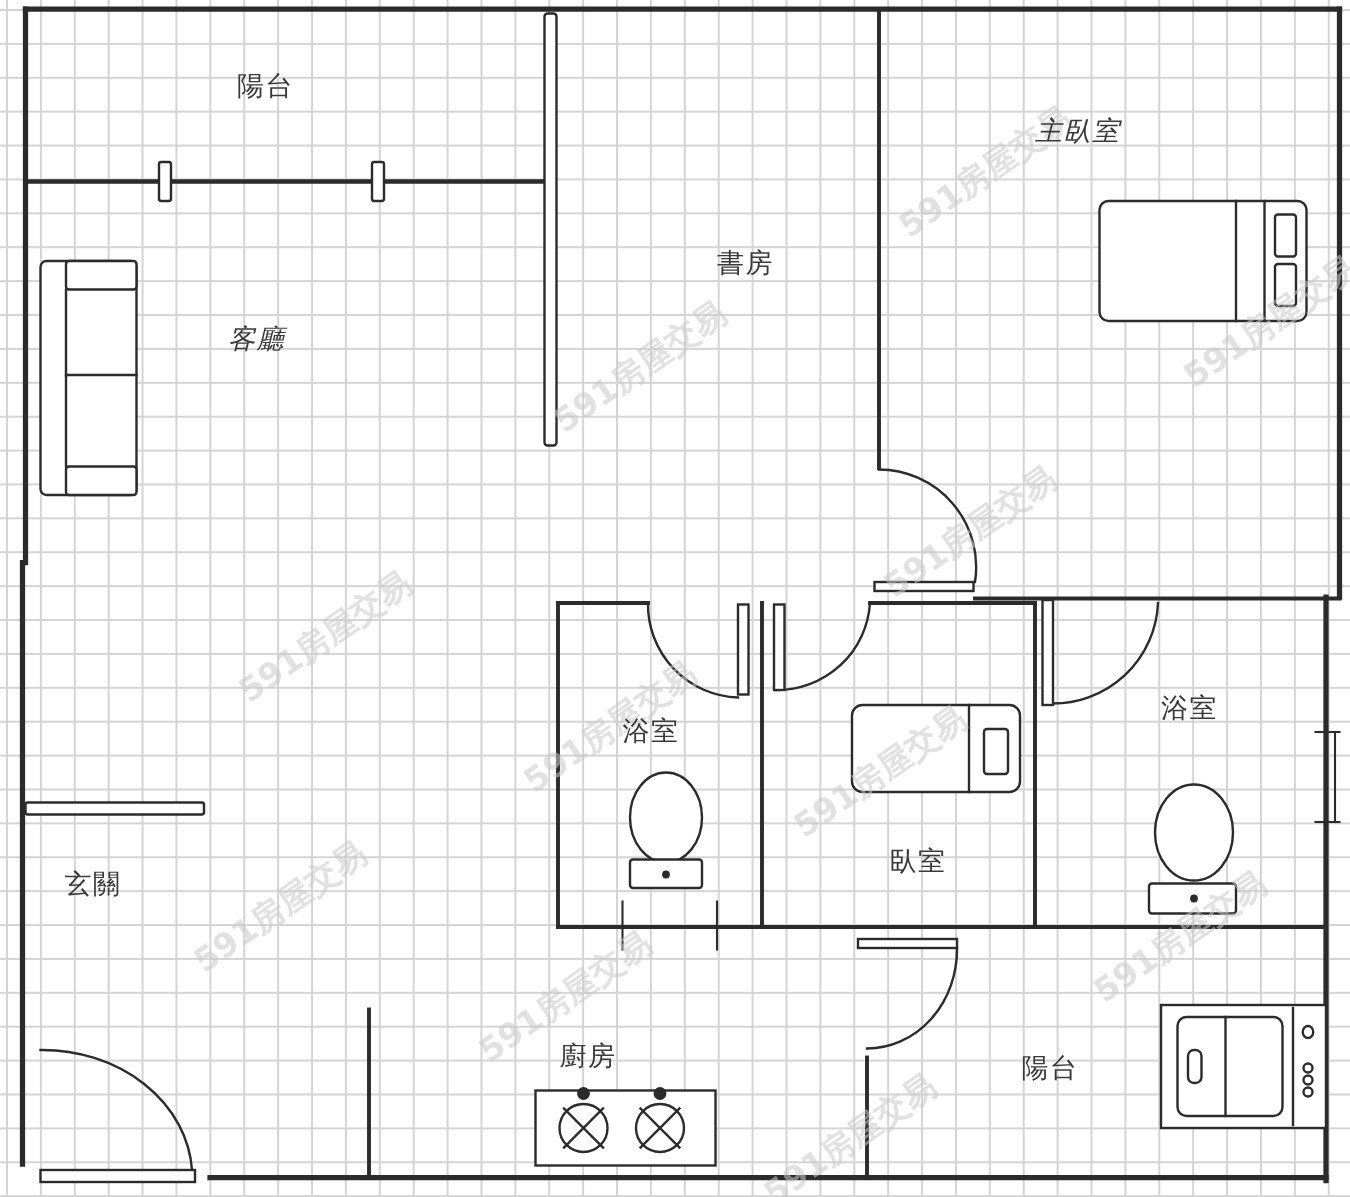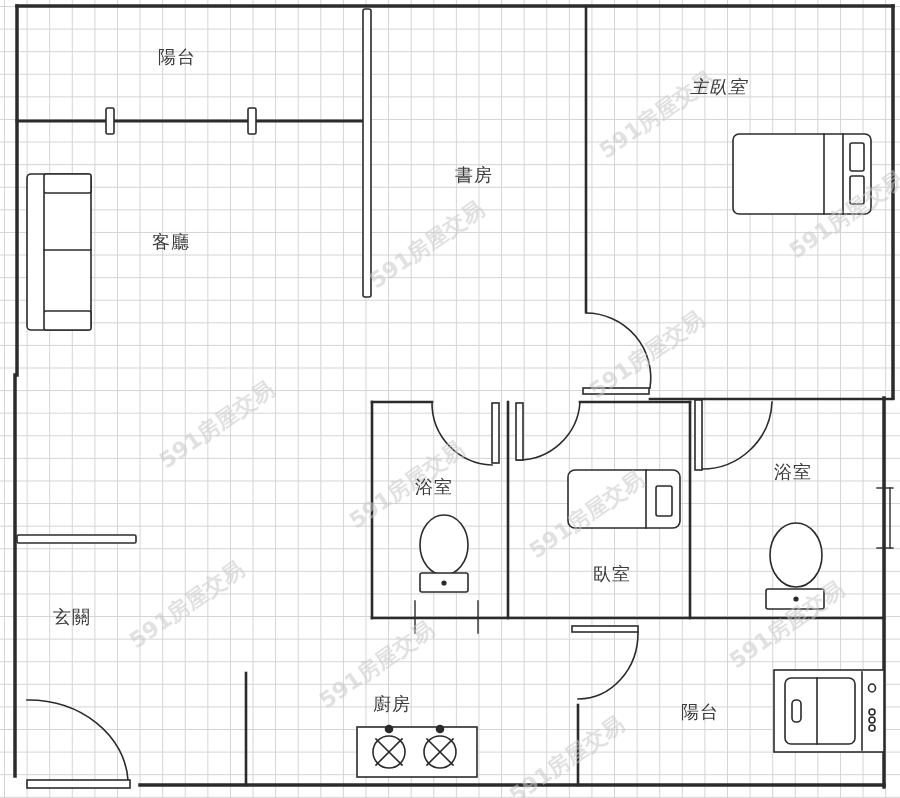--- a/index.html
+++ b/index.html
@@ -168,22 +168,22 @@
   <div class="wm" style="left:520px;top:500px;">591房屋交易</div>
   <div class="wm" style="left:120px;top:590px;">591房屋交易</div>
   <div class="wm" style="left:310px;top:650px;">591房屋交易</div>
   <div class="wm" style="left:590px;top:100px;">591房屋交易</div>
   <div class="wm" style="left:780px;top:200px;">591房屋交易</div>
   <div class="wm" style="left:720px;top:610px;">591房屋交易</div>
   <div class="wm" style="left:360px;top:230px;">591房屋交易</div>
   <div class="wm" style="left:500px;top:745px;">591房屋交易</div>
 
   <div class="lbl" style="left:158px;top:45px;">陽台</div>
-  <div class="lbl" style="left:152px;top:230px;">客廳</div>
-  <div class="lbl" style="left:455px;top:163px;">書房</div>
+  <div class="lbl" style="left:152px;top:214px;font-style:italic;">客廳</div>
+  <div class="lbl" style="left:478px;top:163px;">書房</div>
   <div class="lbl" style="left:690px;top:75px;font-style:italic;">主臥室</div>
   <div class="lbl" style="left:415px;top:475px;">浴室</div>
   <div class="lbl" style="left:593px;top:562px;">臥室</div>
   <div class="lbl" style="left:774px;top:460px;">浴室</div>
-  <div class="lbl" style="left:53px;top:577px;margin-top:28px;">玄關</div>
+  <div class="lbl" style="left:43px;top:577px;">玄關</div>
   <div class="lbl" style="left:373px;top:692px;">廚房</div>
   <div class="lbl" style="left:681px;top:700px;">陽台</div>
 </div>
 
 </body></html>

